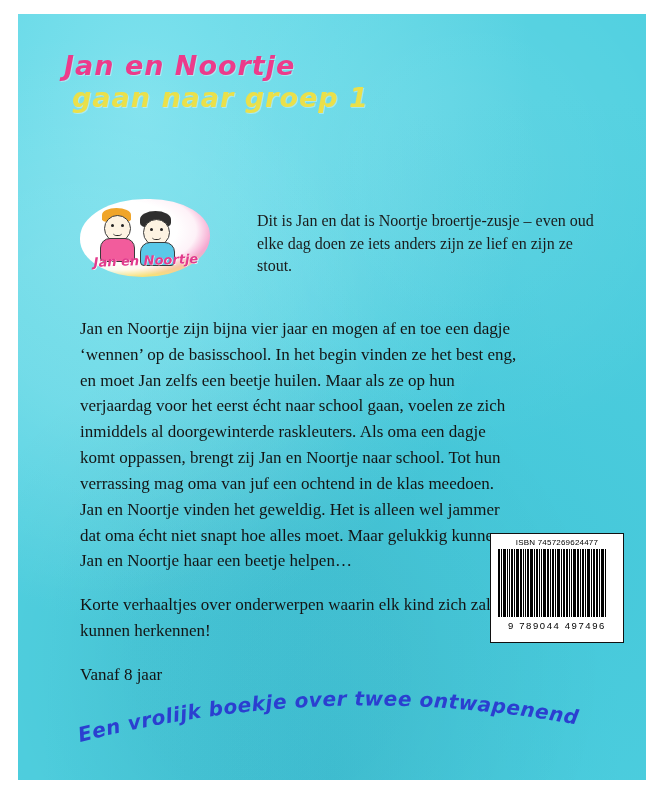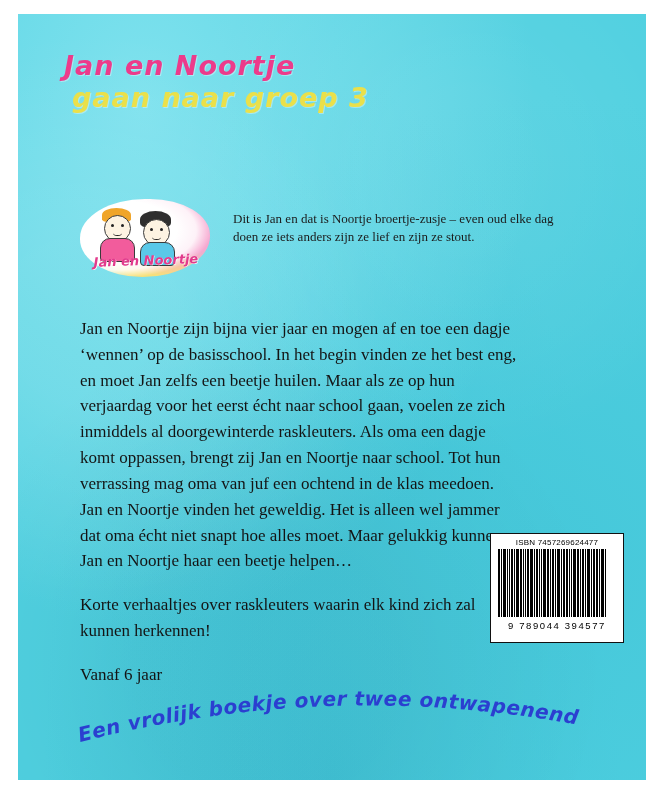--- a/index.html
+++ b/index.html
@@ -122,24 +122,24 @@
     font-style: italic;
     font-size: 13px;
     color: #e23a8c;
     text-shadow: 0.5px 0.5px 0 #fff;
     transform: rotate(-2deg);
   }
 
   
   .intro {
     position: absolute;
-    left: 215px;
+    left: 239px;
     top: 196px;
     width: 340px;
-    font-size: 13px;
+    font-size: 16px;
     line-height: 1.42;
     color: #1b1b1b;
   }
 
   
   .body-copy {
     position: absolute;
     left: 62px;
     top: 302px;
     width: 440px;
@@ -206,21 +206,21 @@
   }
 </style>
 </head>
 <body>
 
 <div class="page">
   <div class="cover">
 
     <div class="title-block">
       <div class="title-line title-1">Jan en Noortje</div>
-      <div class="title-line title-2">gaan naar groep 3</div>
+      <div class="title-line title-2">gaan naar groep 1</div>
     </div>
 
     <div class="logo-box">
       <div class="logo-blob"></div>
       <div class="kid hair-1"></div>
       <div class="kid kid-head-1"></div>
       <div class="kid eye e1"></div>
       <div class="kid eye e2"></div>
       <div class="kid mouth-1"></div>
       <div class="kid body-1"></div>
@@ -230,22 +230,22 @@
       <div class="kid eye e4"></div>
       <div class="kid mouth-2"></div>
       <div class="kid body-2"></div>
       <div class="logo-name">Jan en Noortje</div>
     </div>
 
     <div class="intro">Dit is Jan en dat is Noortje broertje-zusje – even oud elke dag doen ze iets anders zijn ze lief en zijn ze stout.</div>
 
     <div class="body-copy">
       <p>Jan en Noortje zijn bijna vier jaar en mogen af en toe een dagje ‘wennen’ op de basisschool. In het begin vinden ze het best eng, en moet Jan zelfs een beetje huilen. Maar als ze op hun verjaardag voor het eerst écht naar school gaan, voelen ze zich inmiddels al doorgewinterde raskleuters. Als oma een dagje komt oppassen, brengt zij Jan en Noortje naar school. Tot hun verrassing mag oma van juf een ochtend in de klas meedoen. Jan en Noortje vinden het geweldig. Het is alleen wel jammer dat oma écht niet snapt hoe alles moet. Maar gelukkig kunnen Jan en Noortje haar een beetje helpen…</p>
-      <p>Korte verhaaltjes over raskleuters waarin elk kind zich zal kunnen herkennen!</p>
-      <p>Vanaf 6 jaar</p>
+      <p>Korte verhaaltjes over onderwerpen waarin elk kind zich zal kunnen herkennen!</p>
+      <p>Vanaf 8 jaar</p>
     </div>
 
     <div class="barcode-box">
       <div class="isbn-top">ISBN 7457269624477</div>
       <div class="bars">
         <i style="width:2px"></i>
           <i style="width:1px"></i>
           <i style="width:3px"></i>
           <i style="width:1px"></i>
         <i style="width:1px"></i>
@@ -278,21 +278,21 @@
           <i style="width:2px"></i>
         <i style="width:1px"></i>
           <i style="width:3px"></i>
           <i style="width:1px"></i>
           <i style="width:2px"></i>
         <i style="width:2px"></i>
           <i style="width:1px"></i>
           <i style="width:3px"></i>
           <i style="width:1px"></i>
       </div>
-      <div class="isbn-bottom">9 789044 394577</div>
+      <div class="isbn-bottom">9 789044 497496</div>
     </div>
 
     <div class="slogan-wrap">
       <svg class="slogan-svg" width="628" height="90" viewBox="0 0 628 90">
         <path id="sloganArc" d="M 62 62 Q 314 -2 566 46" fill="none" stroke="none"></path>
         <text class="slogan-text">
           <textPath href="#sloganArc" startOffset="0">Een vrolijk boekje over twee ontwapenende kleuters!</textPath>
         </text>
       </svg>
     </div>

